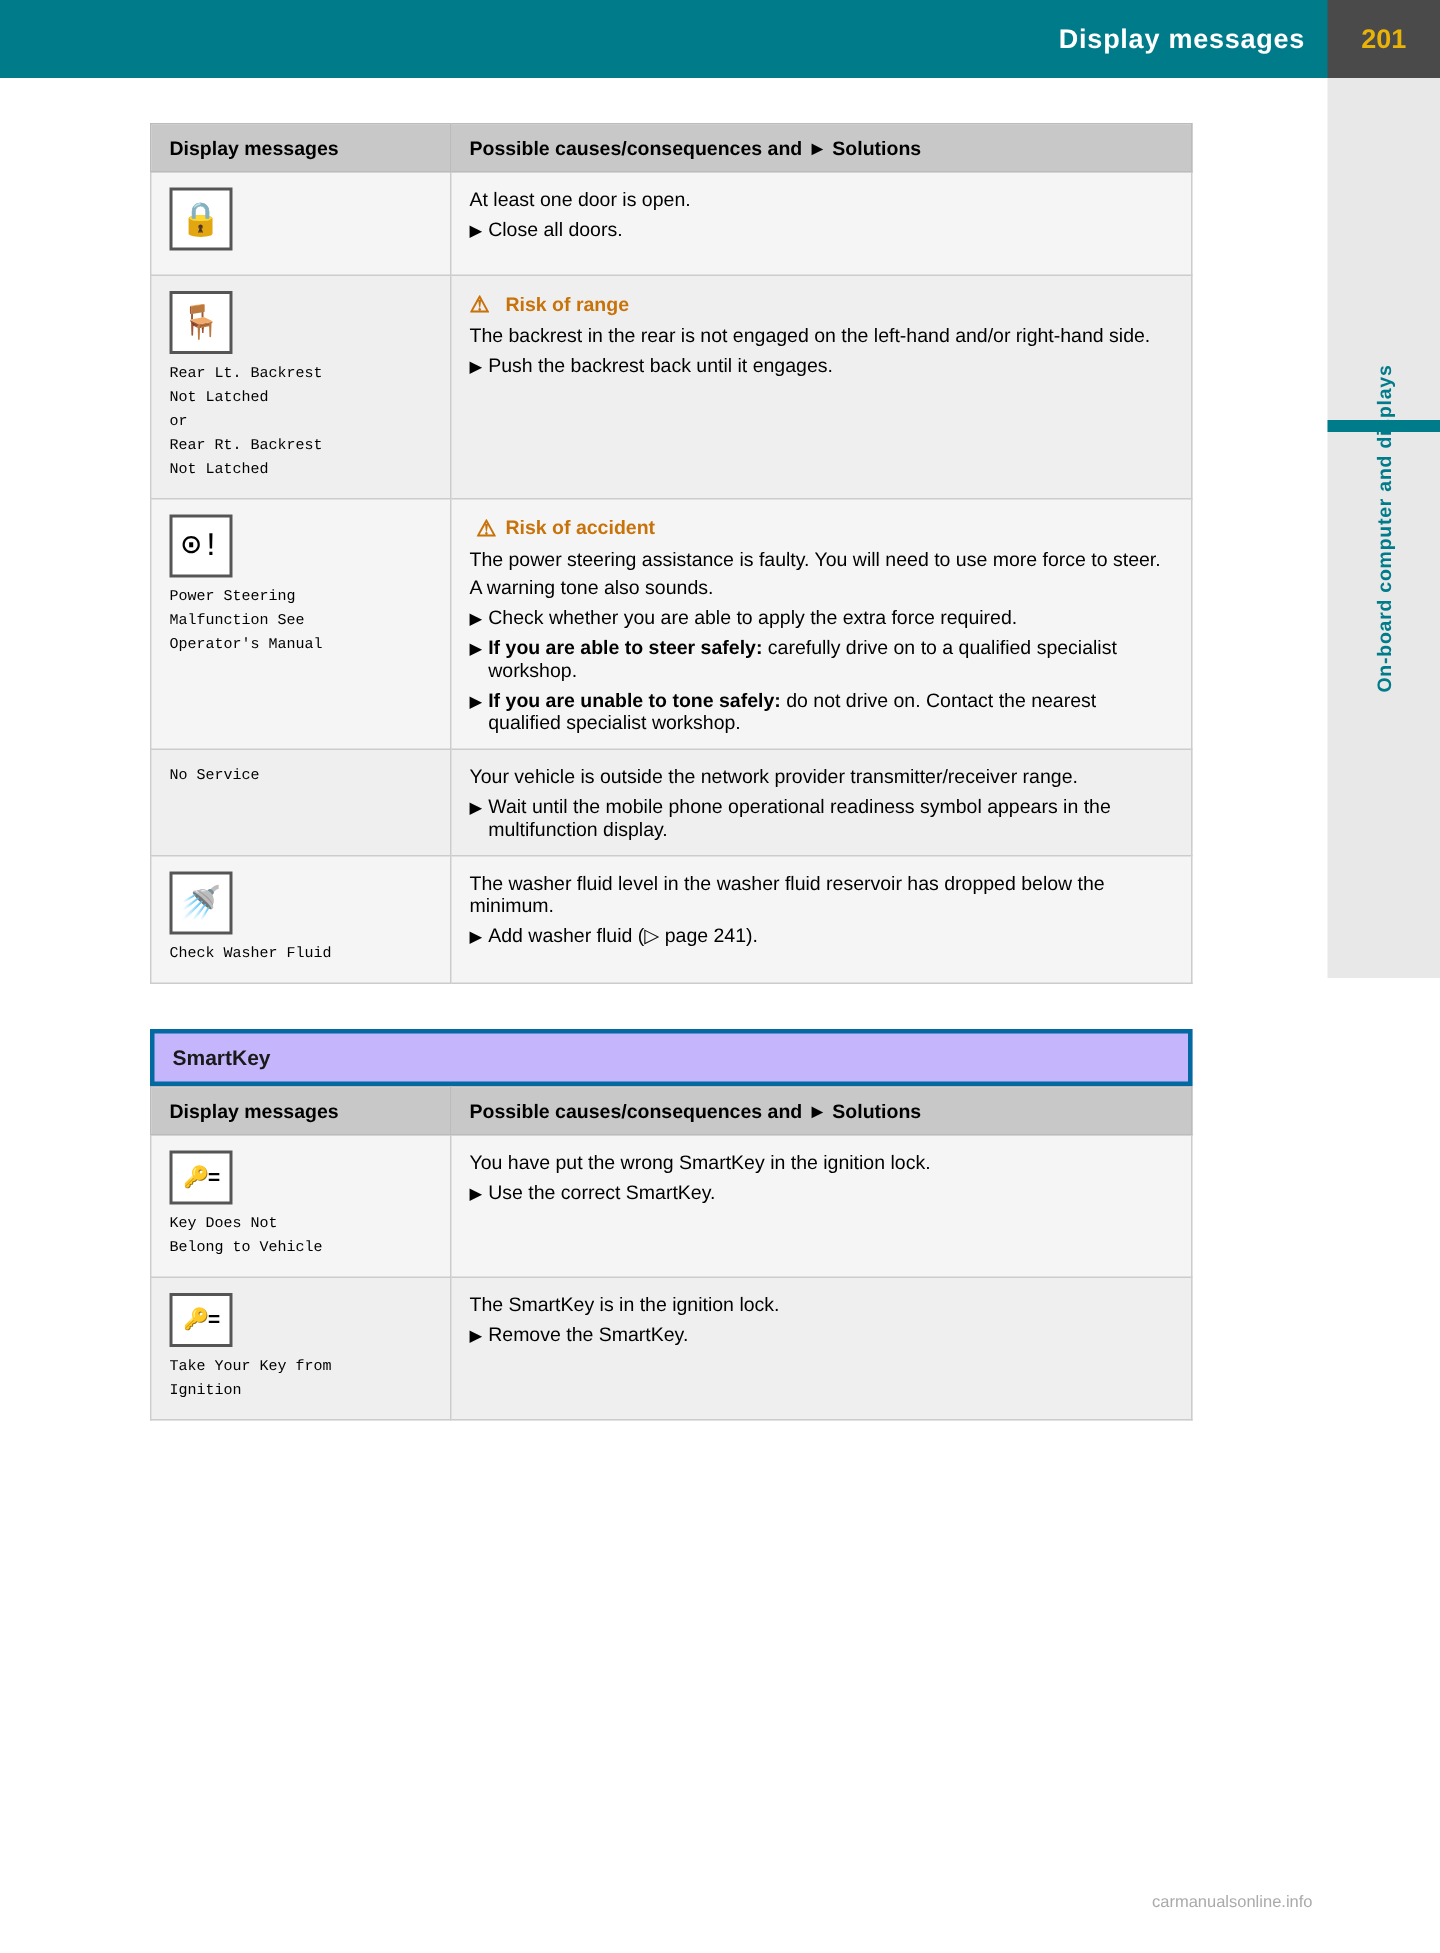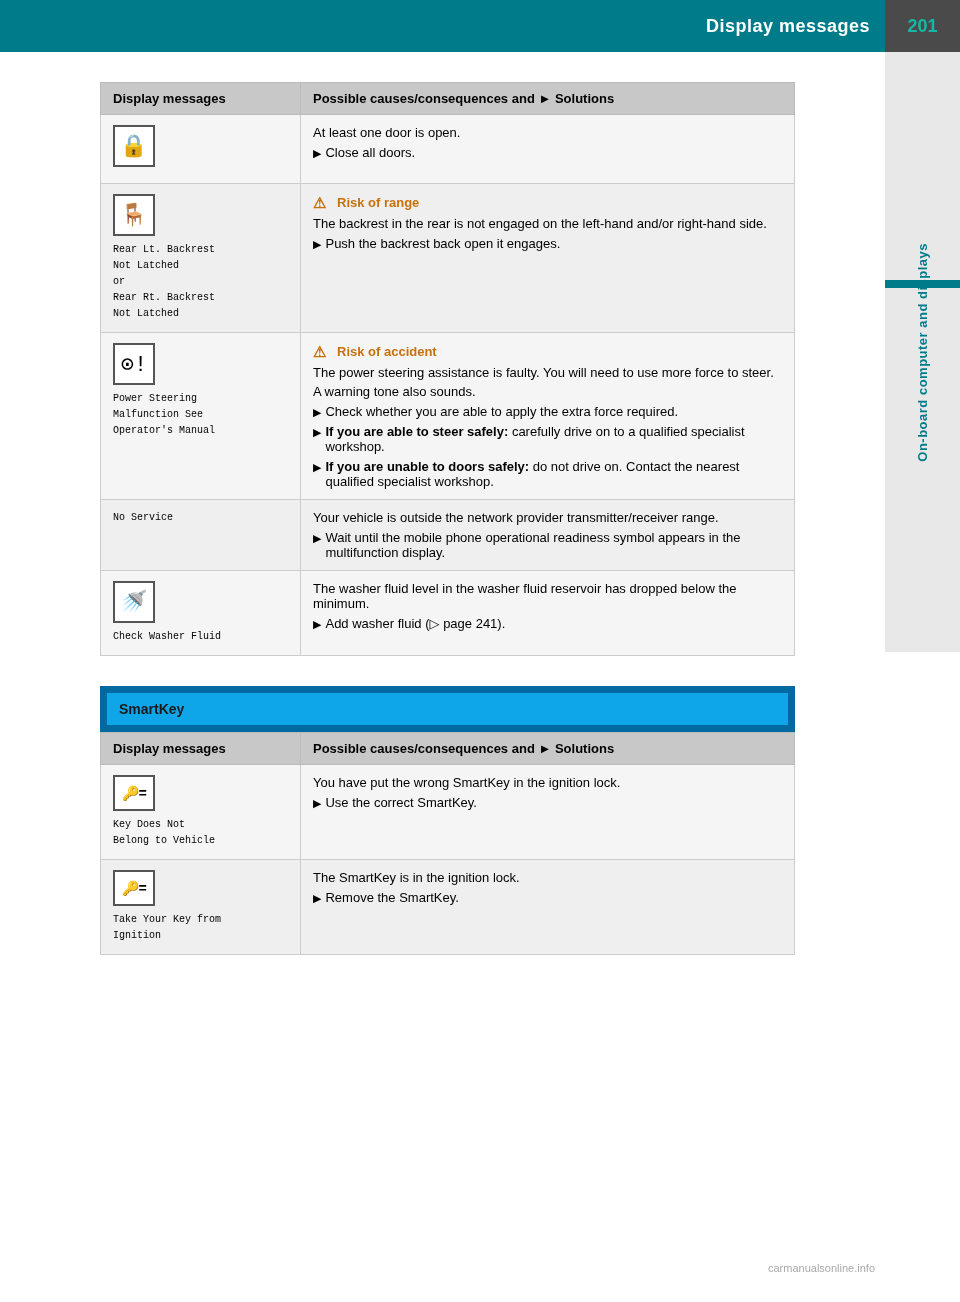--- a/index.html
+++ b/index.html
@@ -25,21 +25,21 @@
       color: #fff;
       font-size: 18px;
       font-weight: bold;
       letter-spacing: 0.5px;
     }
     .page-number-box {
       position: absolute;
       right: 0;
       top: 0;
       background: #4a4a4a;
-      color: #14b8a6;
+      color: #eab308;
       width: 75px;
       height: 52px;
       display: flex;
       align-items: center;
       justify-content: center;
       font-size: 18px;
       font-weight: bold;
     }
 
     
@@ -102,46 +102,47 @@
     .data-table tr:nth-child(even) td {
       background: #efefef;
     }
     .data-table td:first-child {
       width: 200px;
       font-family: 'Courier New', monospace;
       font-size: 12px;
     }
 
     .section-header {
-      background: #0ea5e9;
+      background: #c4b5fd;
       padding: 8px 12px;
       font-size: 14px;
       font-weight: bold;
       color: #1a1a1a;
-      border: 7px solid #0369a1;
+      border: 3px solid #0369a1;
       margin-bottom: 0;
     }
 
     .risk-warning {
       color: #c8720a;
       font-weight: bold;
       font-size: 13px;
       margin-bottom: 6px;
       display: flex;
       align-items: center;
       gap: 6px;
     }
     .risk-accident {
       color: #c8720a;
       font-weight: bold;
       font-size: 13px;
       margin-bottom: 6px;
       display: flex;
       align-items: center;
       gap: 6px;
+      text-align: right;
     }
     .warning-triangle {
       display: inline-block;
       width: 18px;
       height: 16px;
       position: relative;
     }
     .warning-triangle::before {
       content: '⚠';
       font-size: 15px;
@@ -262,21 +263,21 @@
         </td>
         <td>
           <div class="cell-content">
             <div class="risk-warning">
               <span class="warning-triangle"></span>
               <span>Risk of range</span>
             </div>
             <p>The backrest in the rear is not engaged on the left-hand and/or right-hand side.</p>
             <div class="bullet-item">
               <span class="bullet-arrow">▶</span>
-              <span class="bullet-text">Push the backrest back open it engages.</span>
+              <span class="bullet-text">Push the backrest back until it engages.</span>
             </div>
           </div>
         </td>
       </tr>
 
       <tr>
         <td>
           <div class="icon-box">⊙!</div>
           <div class="mono-text">Power Steering<br>Malfunction See<br>Operator's Manual</div>
         </td>
@@ -291,21 +292,21 @@
             <div class="bullet-item">
               <span class="bullet-arrow">▶</span>
               <span class="bullet-text">Check whether you are able to apply the extra force required.</span>
             </div>
             <div class="bullet-item">
               <span class="bullet-arrow">▶</span>
               <span class="bullet-text"><span class="bold-inline">If you are able to steer safely:</span> carefully drive on to a qualified specialist workshop.</span>
             </div>
             <div class="bullet-item">
               <span class="bullet-arrow">▶</span>
-              <span class="bullet-text"><span class="bold-inline">If you are unable to doors safely:</span> do not drive on. Contact the nearest qualified specialist workshop.</span>
+              <span class="bullet-text"><span class="bold-inline">If you are unable to tone safely:</span> do not drive on. Contact the nearest qualified specialist workshop.</span>
             </div>
           </div>
         </td>
       </tr>
 
       <tr>
         <td>
           <div class="mono-text">No Service</div>
         </td>
         <td>

